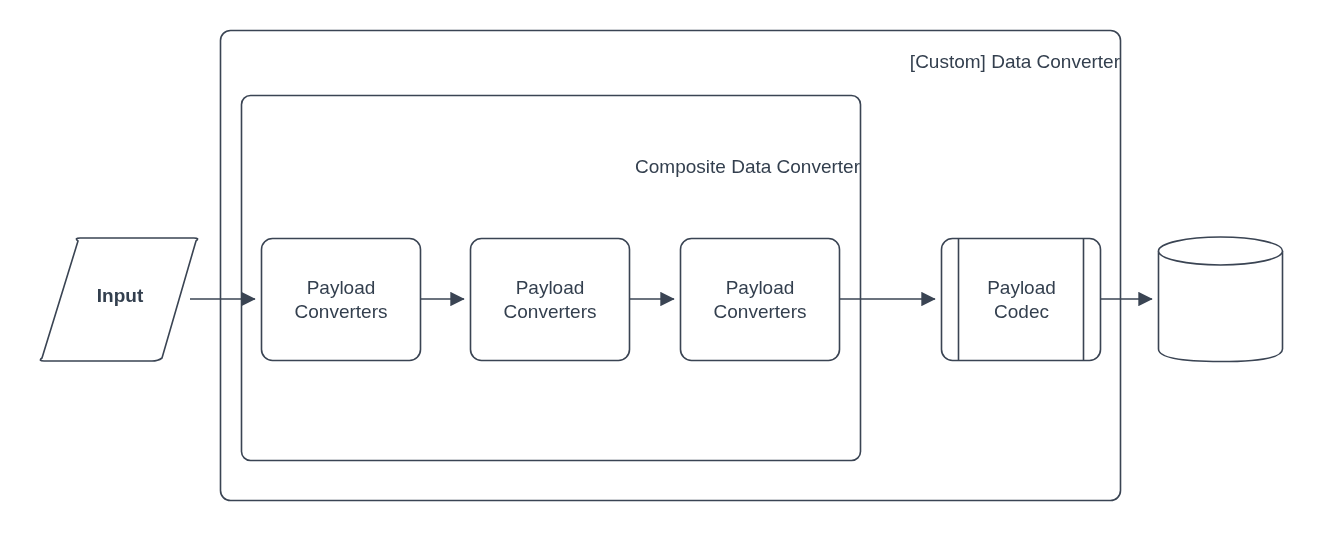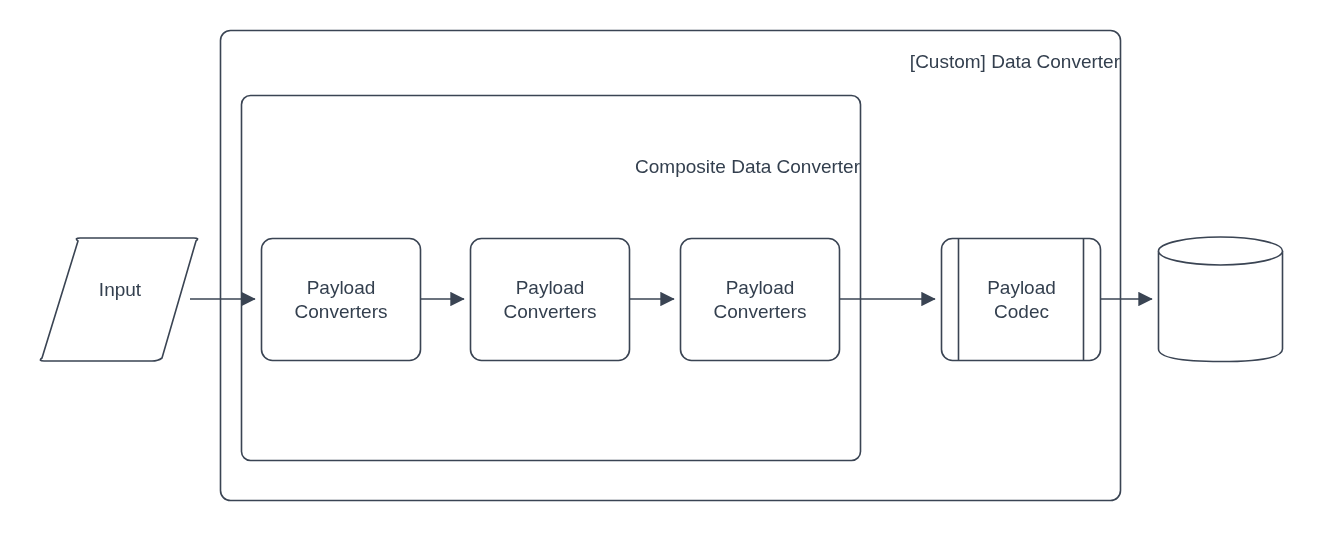--- a/index.html
+++ b/index.html
@@ -105,21 +105,21 @@
 
     <line x1="840" y1="299" x2="935" y2="299" stroke="#3a4453" stroke-width="1.6" marker-end="url(#arrow-solid)"></line>
 
     <line x1="1101" y1="299" x2="1152" y2="299" stroke="#3a4453" stroke-width="1.6" marker-end="url(#arrow-solid)"></line>
   </svg>
 
   <div class="container-label" style="left:220px; top:50px; width:900px;">[Custom] Data Converter</div>
 
   <div class="container-label" style="left:241px; top:139px; width:619px;margin-top:16px;">Composite Data Converter</div>
 
-  <div class="node-label" style="left:40px; top:228px; width:160px; height:123px;">Input</div>
+  <div class="node-label" style="left:40px; top:234px; width:160px; height:123px;font-weight:bold;">Input</div>
 
   <div class="node-label" style="left:261px; top:238px; width:160px; height:123px;">Payload
 Converters</div>
 
   <div class="node-label" style="left:470px; top:238px; width:160px; height:123px;">Payload
 Converters</div>
 
   <div class="node-label" style="left:680px; top:238px; width:160px; height:123px;">Payload
 Converters</div>
 

